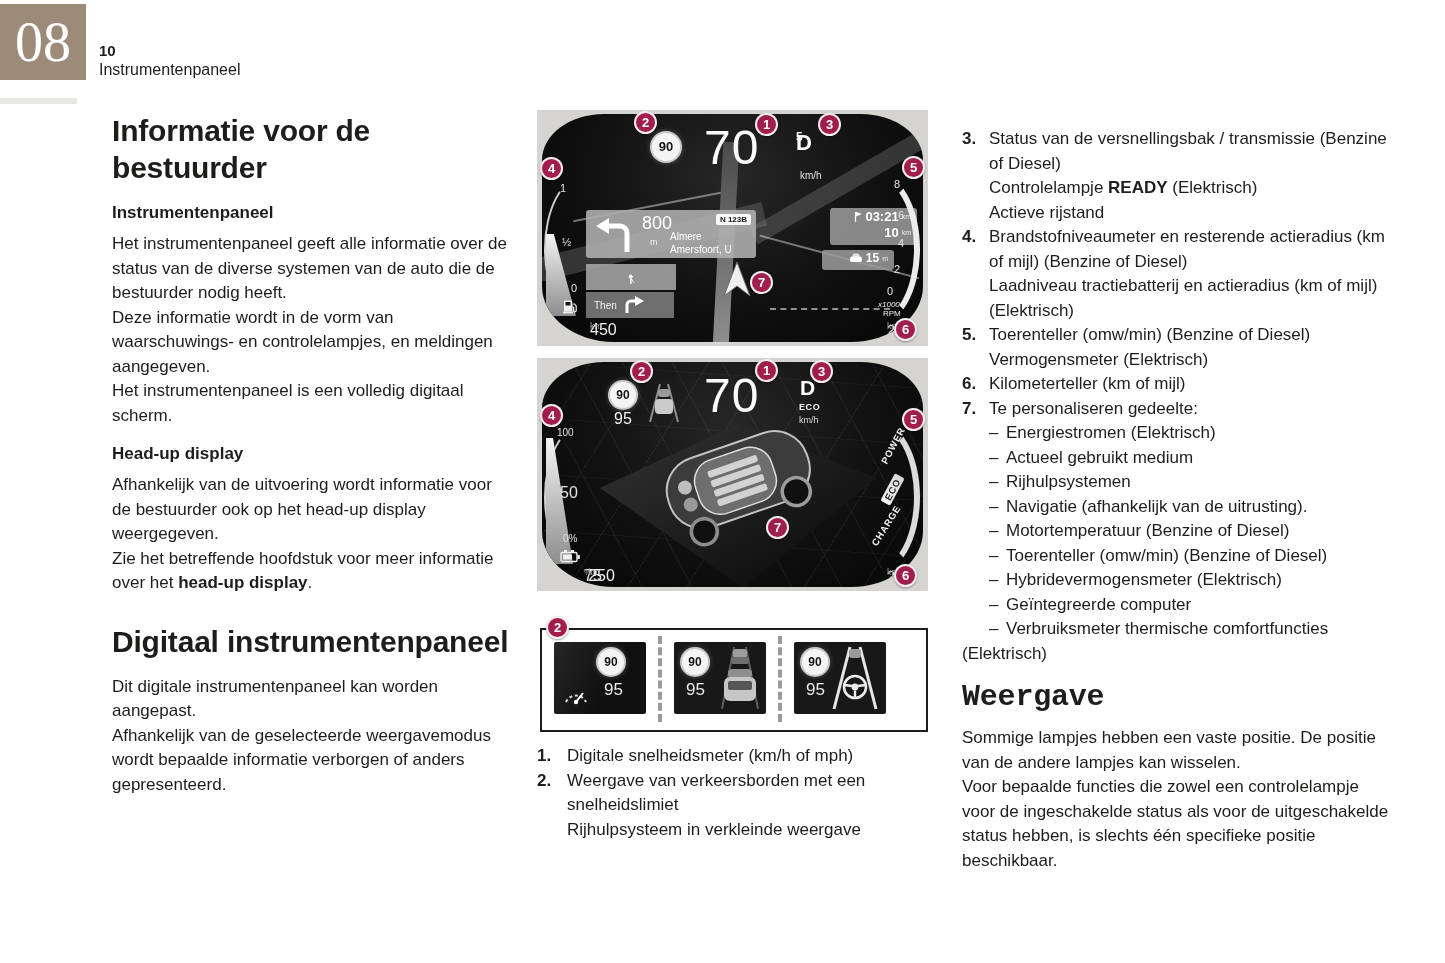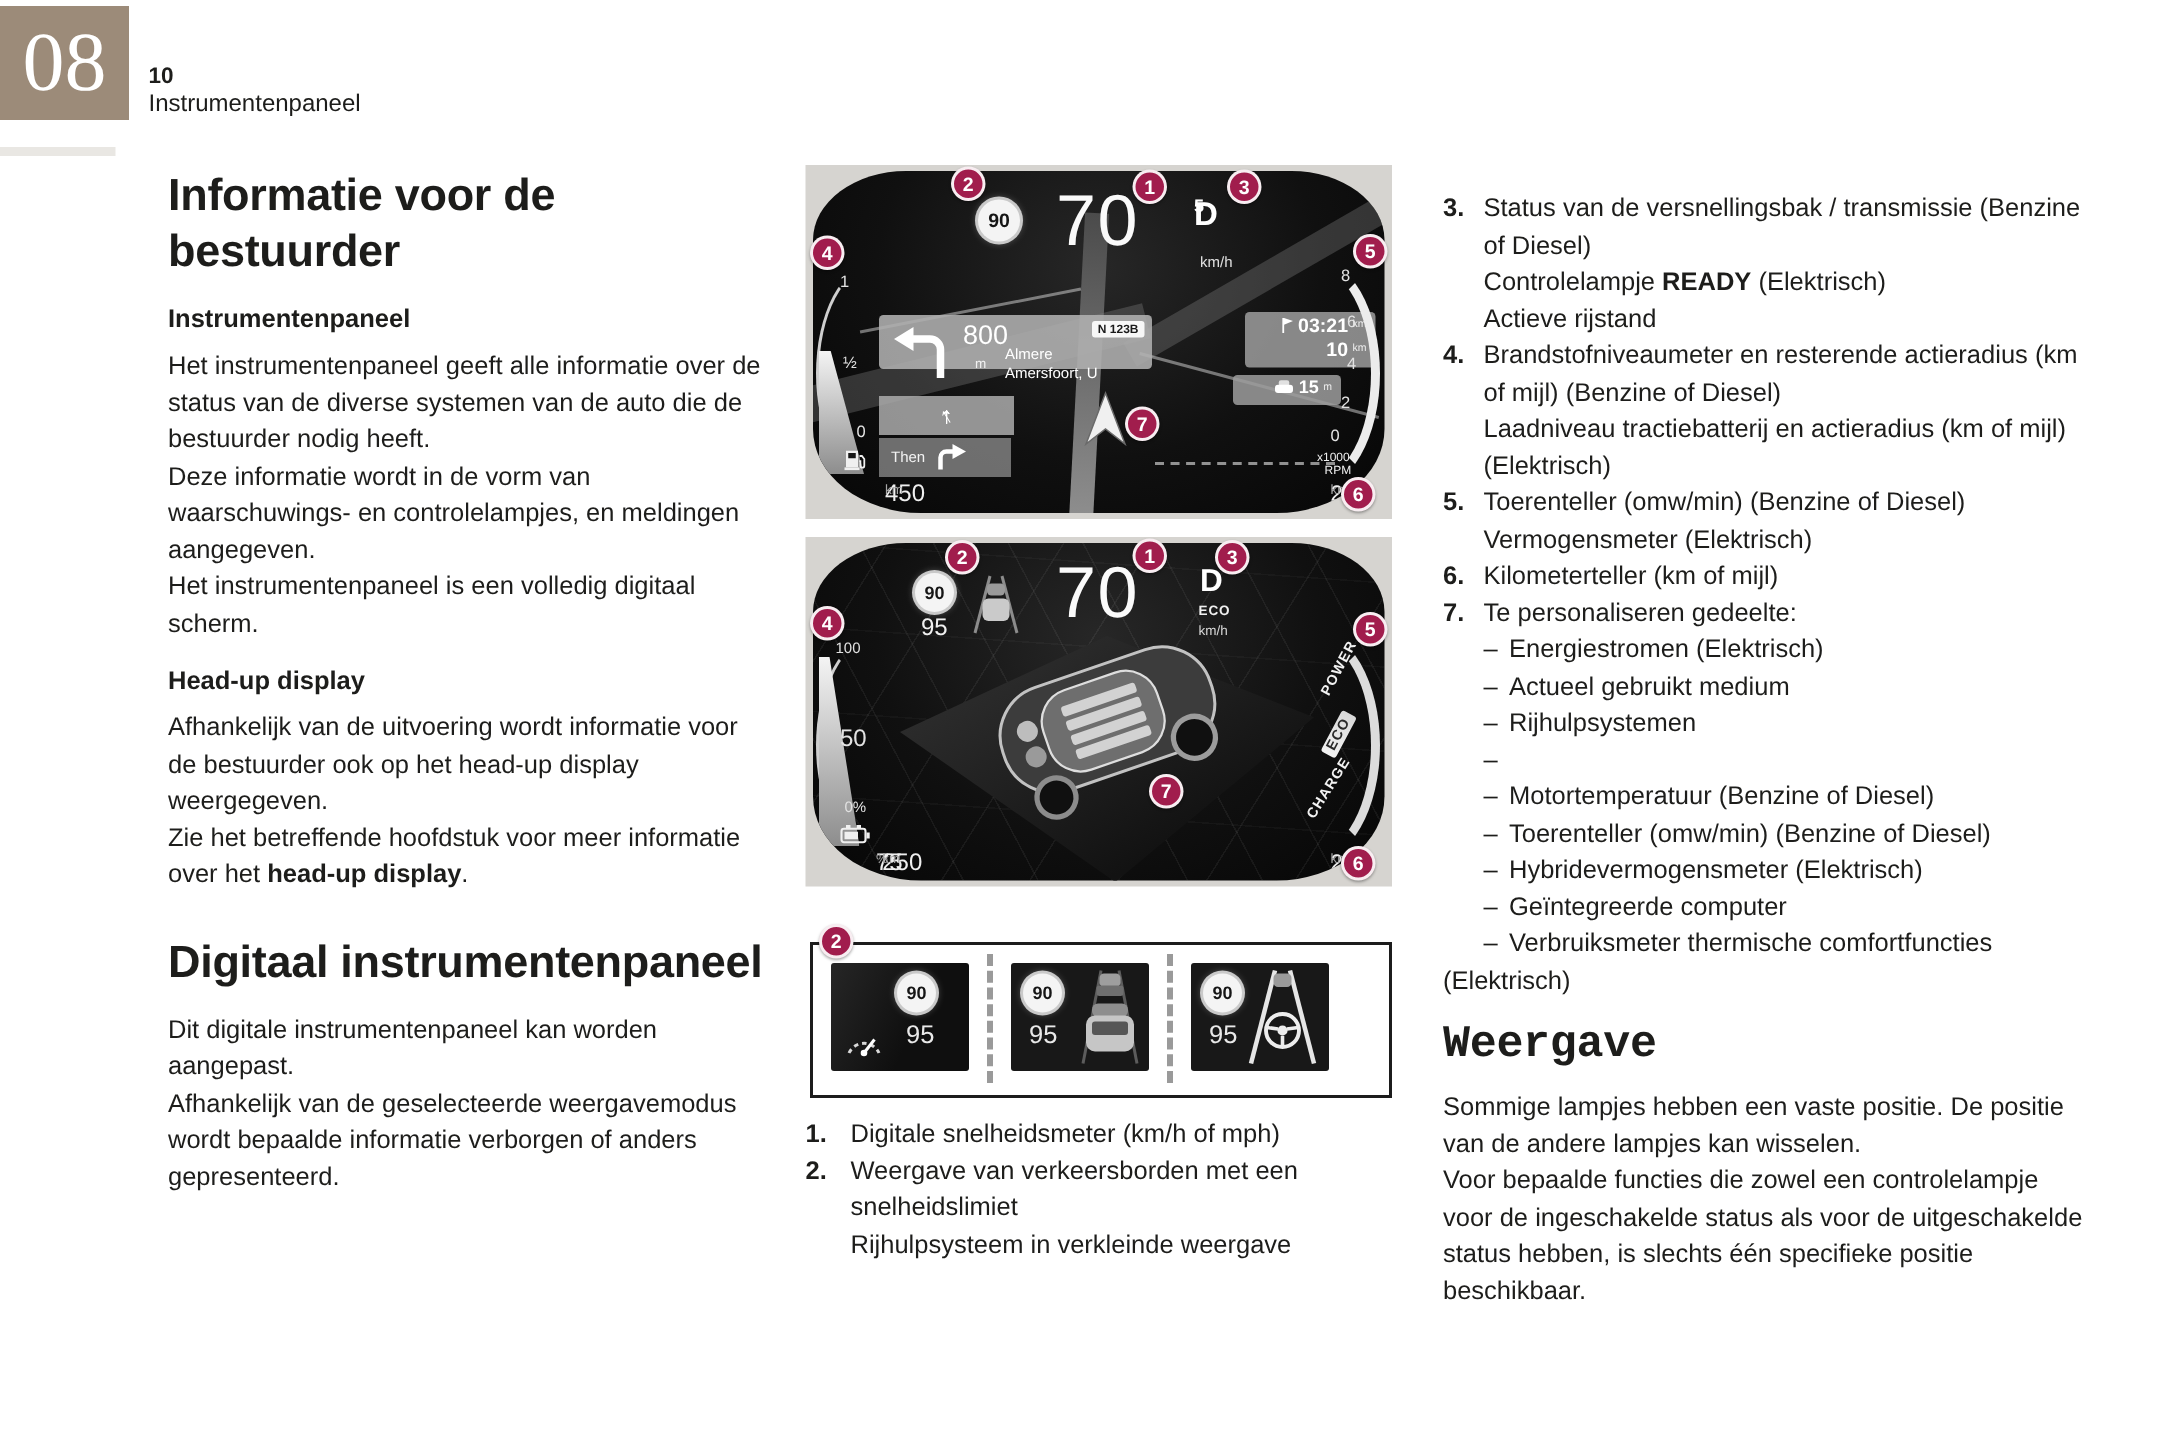--- a/index.html
+++ b/index.html
@@ -61,21 +61,21 @@
     border:2px solid transparent;border-left-color:#cfcfcf;}
   .wedge{background:linear-gradient(to bottom,#f4f4f4,#8d8d8d);
     clip-path:polygon(0 0,26% 0,100% 100%,0 100%);}
   .arcR{right:3px;top:58px;width:76px;height:142px;border-radius:50%;
     border:6px solid transparent;border-right-color:#ececec;}
 
   .road{background:rgba(130,130,130,.35);}
   .rline{height:2px;background:rgba(255,255,255,.42);}
   .rdash{border-top:2px dashed rgba(255,255,255,.55);}
 
-  .navp{left:44px;top:96px;width:170px;height:36px;background:rgba(176,176,176,.88);border-radius:3px;padding-left:12px;}
+  .navp{left:44px;top:96px;width:170px;height:48px;background:rgba(176,176,176,.88);border-radius:3px;}
   .navp *{position:absolute;}
   .badge{right:5px;top:4px;background:#f7f7f7;color:#1a1a1a;font-size:8px;font-weight:bold;
     padding:1px 4px;border-radius:2px;}
   .lanes{left:44px;top:150px;width:90px;height:26px;background:rgba(172,172,172,.85);
     display:flex;align-items:center;justify-content:center;gap:7px;}
   .lanes span{color:#fff;font-size:15px;line-height:1;}
   .lanes span.tilt{transform:rotate(-32deg);}
   .thenb{left:44px;top:178px;width:88px;height:26px;background:rgba(148,148,148,.72);
     display:flex;align-items:center;gap:6px;padding-left:8px;box-sizing:border-box;}
   .thenb .t{color:#f2f2f2;font-size:10px;}
@@ -213,21 +213,21 @@
           <span class="u" style="position:static;">m</span>
         </div>
       </div>
 
       <div class="arcR"></div>
       <div class="tick" style="left:352px;top:64px;">8</div>
       <div class="tick" style="left:356px;top:95px;">6</div>
       <div class="tick" style="left:356px;top:123px;">4</div>
       <div class="tick" style="left:352px;top:149px;">2</div>
       <div class="tick" style="left:345px;top:171px;">0</div>
-      <div style="left:336px;top:186px;font-size:8px;color:#f0f0f0;">x1000</div>
+      <div style="left:336px;top:186px;font-size:8px;color:#f0f0f0;font-style:italic;">x1000</div>
       <div style="left:341px;top:195px;font-size:8px;color:#f0f0f0;">RPM</div>
 
       <div class="odo" style="right:36px;top:207px;">
           <span>22580</span> 
           <span class="unit">km</span>
         </div>
     </div>
 
     <div class="co" style="left:97px;top:1px;">2</div>
     <div class="co" style="left:218px;top:3px;">1</div>
@@ -415,20 +415,21 @@
         <div class="sub">
             <span class="dash">–</span>
             <span>Actueel gebruikt medium</span>
           </div>
         <div class="sub">
             <span class="dash">–</span>
             <span>Rijhulpsystemen</span>
           </div>
         <div class="sub">
             <span class="dash">–</span>
+            <span>Navigatie (afhankelijk van de uitrusting).</span>
           </div>
         <div class="sub">
             <span class="dash">–</span>
             <span>Motortemperatuur (Benzine of Diesel)</span>
           </div>
         <div class="sub">
             <span class="dash">–</span>
             <span>Toerenteller (omw/min) (Benzine of Diesel)</span>
           </div>
         <div class="sub">

